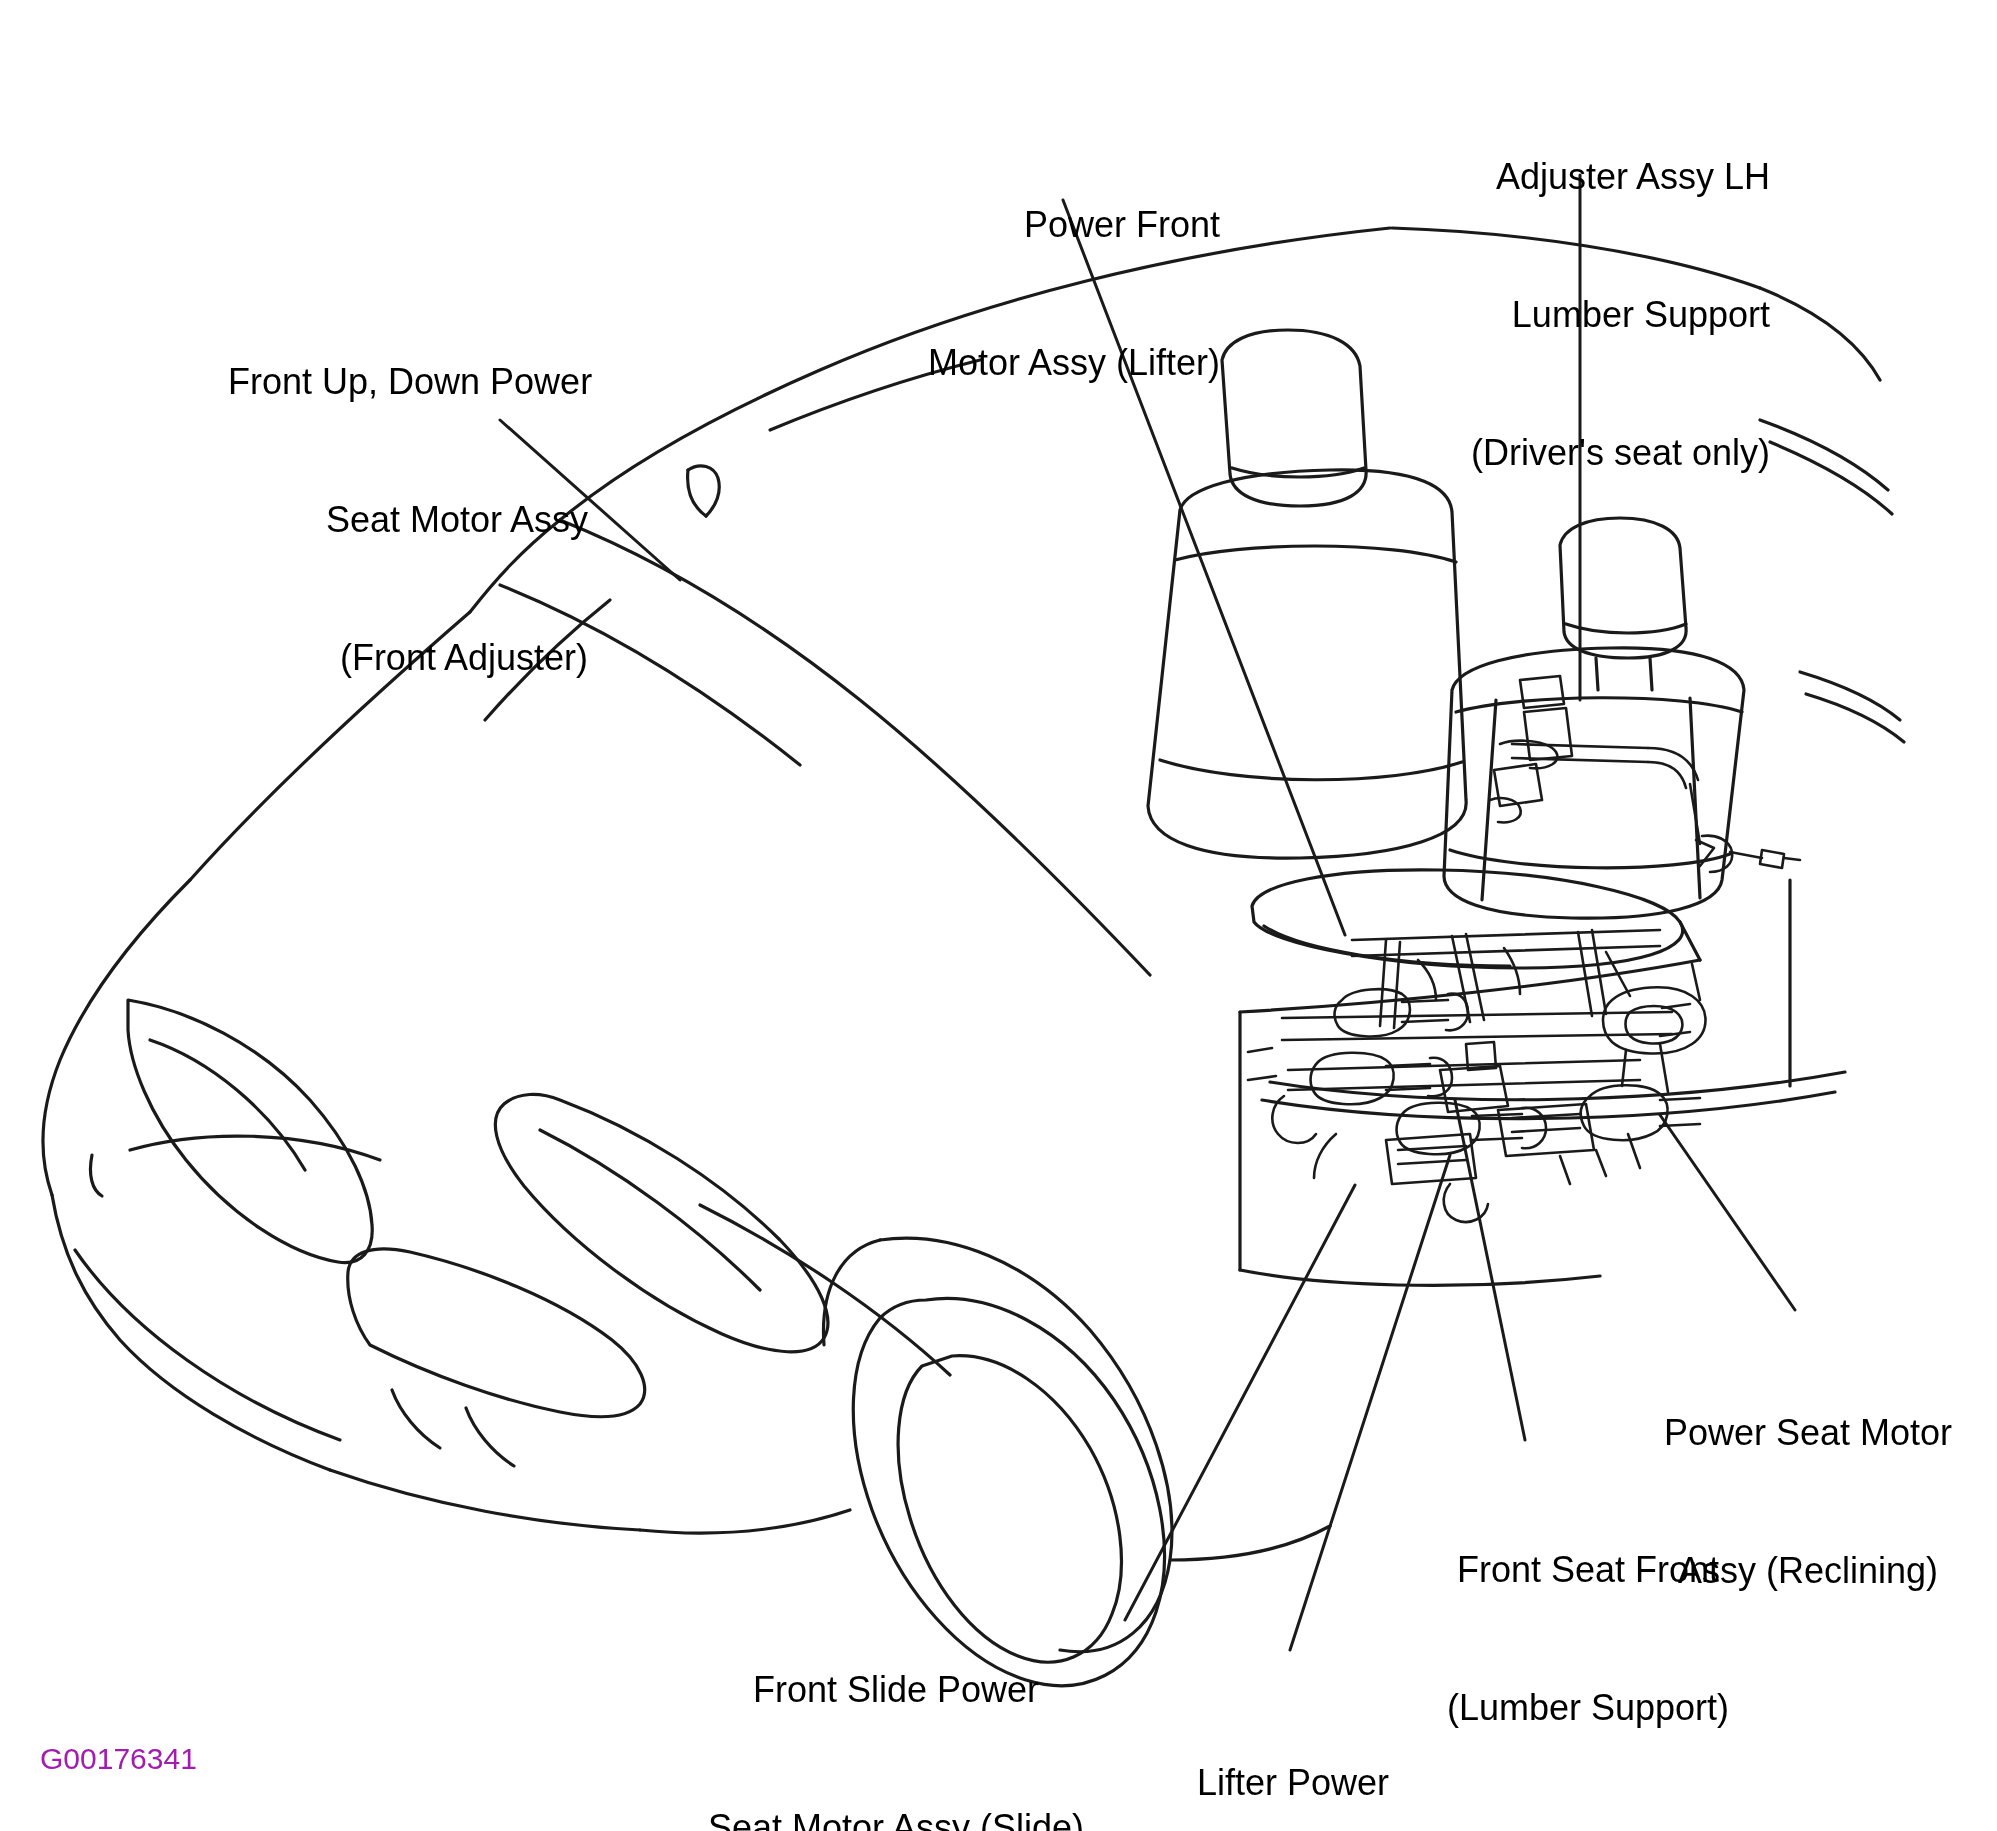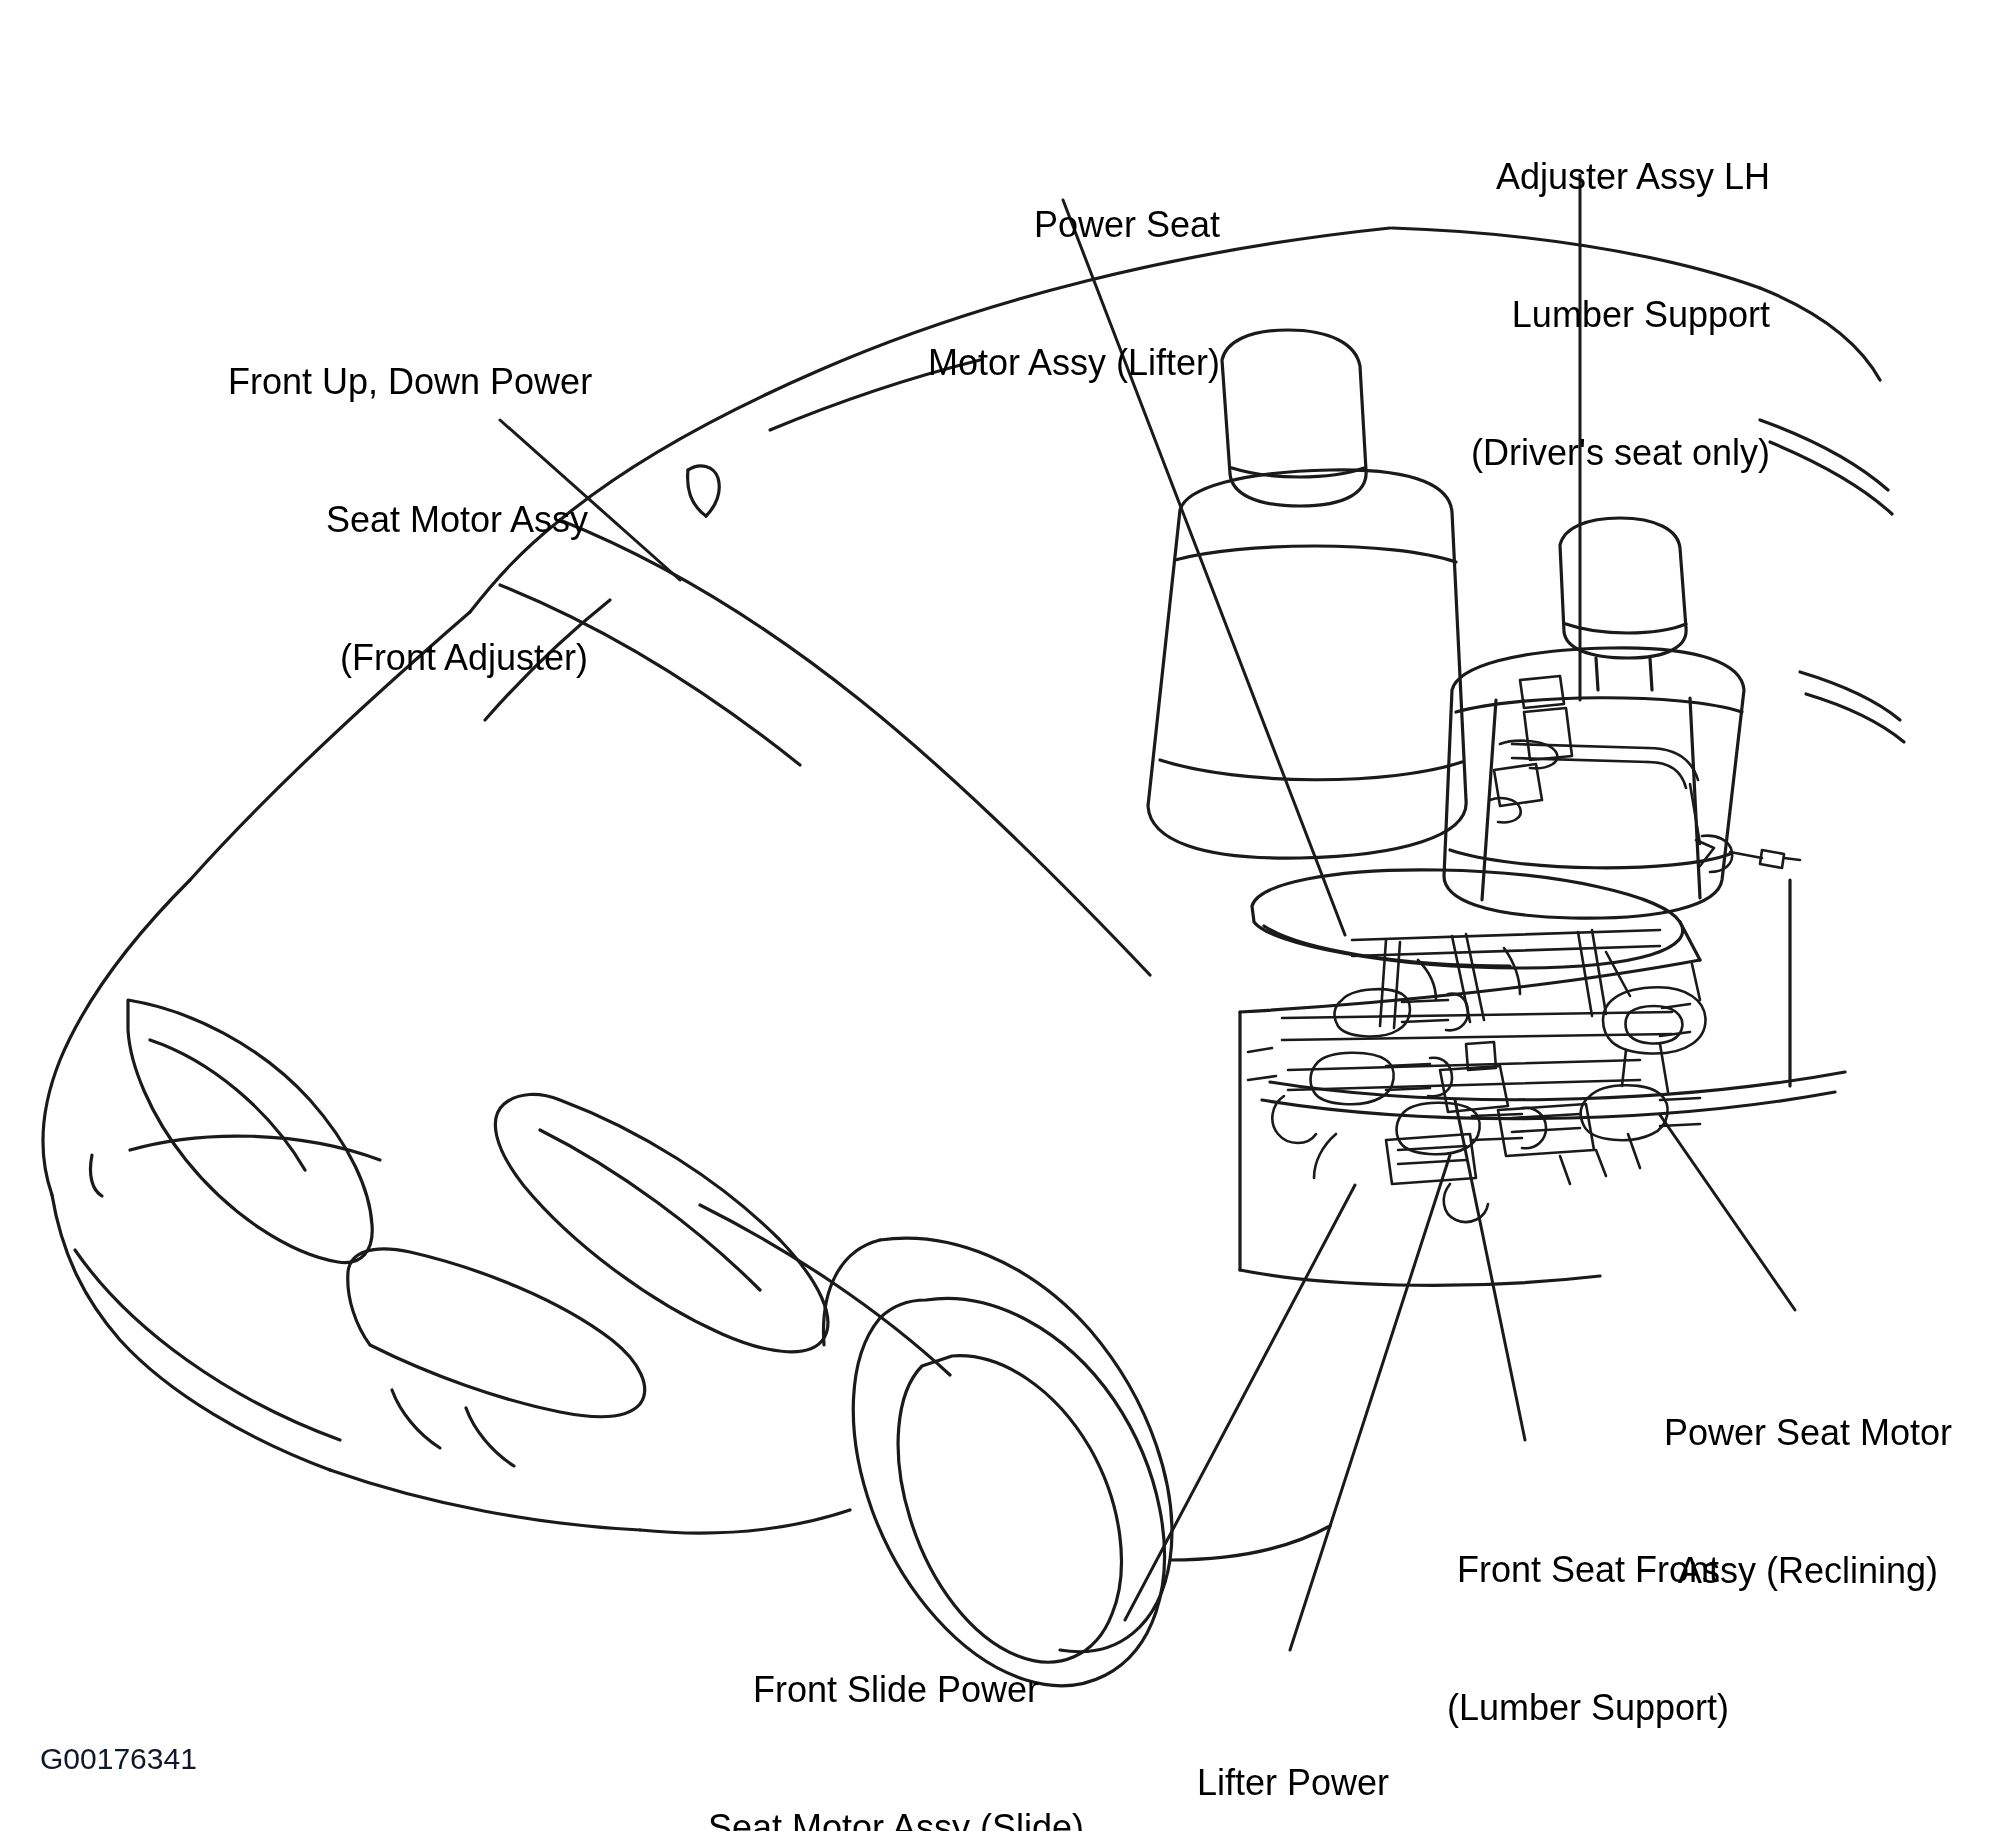--- a/index.html
+++ b/index.html
@@ -31,21 +31,21 @@
     font-family: "Liberation Sans", sans-serif;
   }
   .callout .ln { display: block; }
   .ta-center { text-align: right; }
   .ta-left { text-align: center; }
   #fig-id {
     position: absolute;
     left: 40px;
     top: 1742px;
     font-size: 30px;
-    color: #0f172a;
+    color: #a21caf;
     font-family: "Liberation Sans", sans-serif;
     white-space: pre;
   }
 </style>
 </head>
 <body>
 
 <div id="page">
 
   <svg id="diagram-svg" viewBox="0 0 1997 1831">
@@ -236,21 +236,21 @@
     </g>
   </svg>
 
   <div class="callout ta-center" style="left:228px; top:267px; width:360px;">
     <span class="ln">Front Up, Down Power</span>
     <span class="ln">Seat Motor Assy</span>
     <span class="ln">(Front Adjuster)</span>
   </div>
 
   <div class="callout ta-center" style="left:860px; top:110px; width:360px;">
-    <span class="ln">Power Seat</span>
+    <span class="ln">Power Front</span>
     <span class="ln">Motor Assy (Lifter)</span>
   </div>
 
   <div class="callout ta-center" style="left:1400px; top:62px; width:370px;">
     <span class="ln">Adjuster Assy LH</span>
     <span class="ln">Lumber Support</span>
     <span class="ln">(Driver's seat only)</span>
   </div>
 
   <div class="callout ta-left" style="left:1628px; top:1318px; width:360px;">

